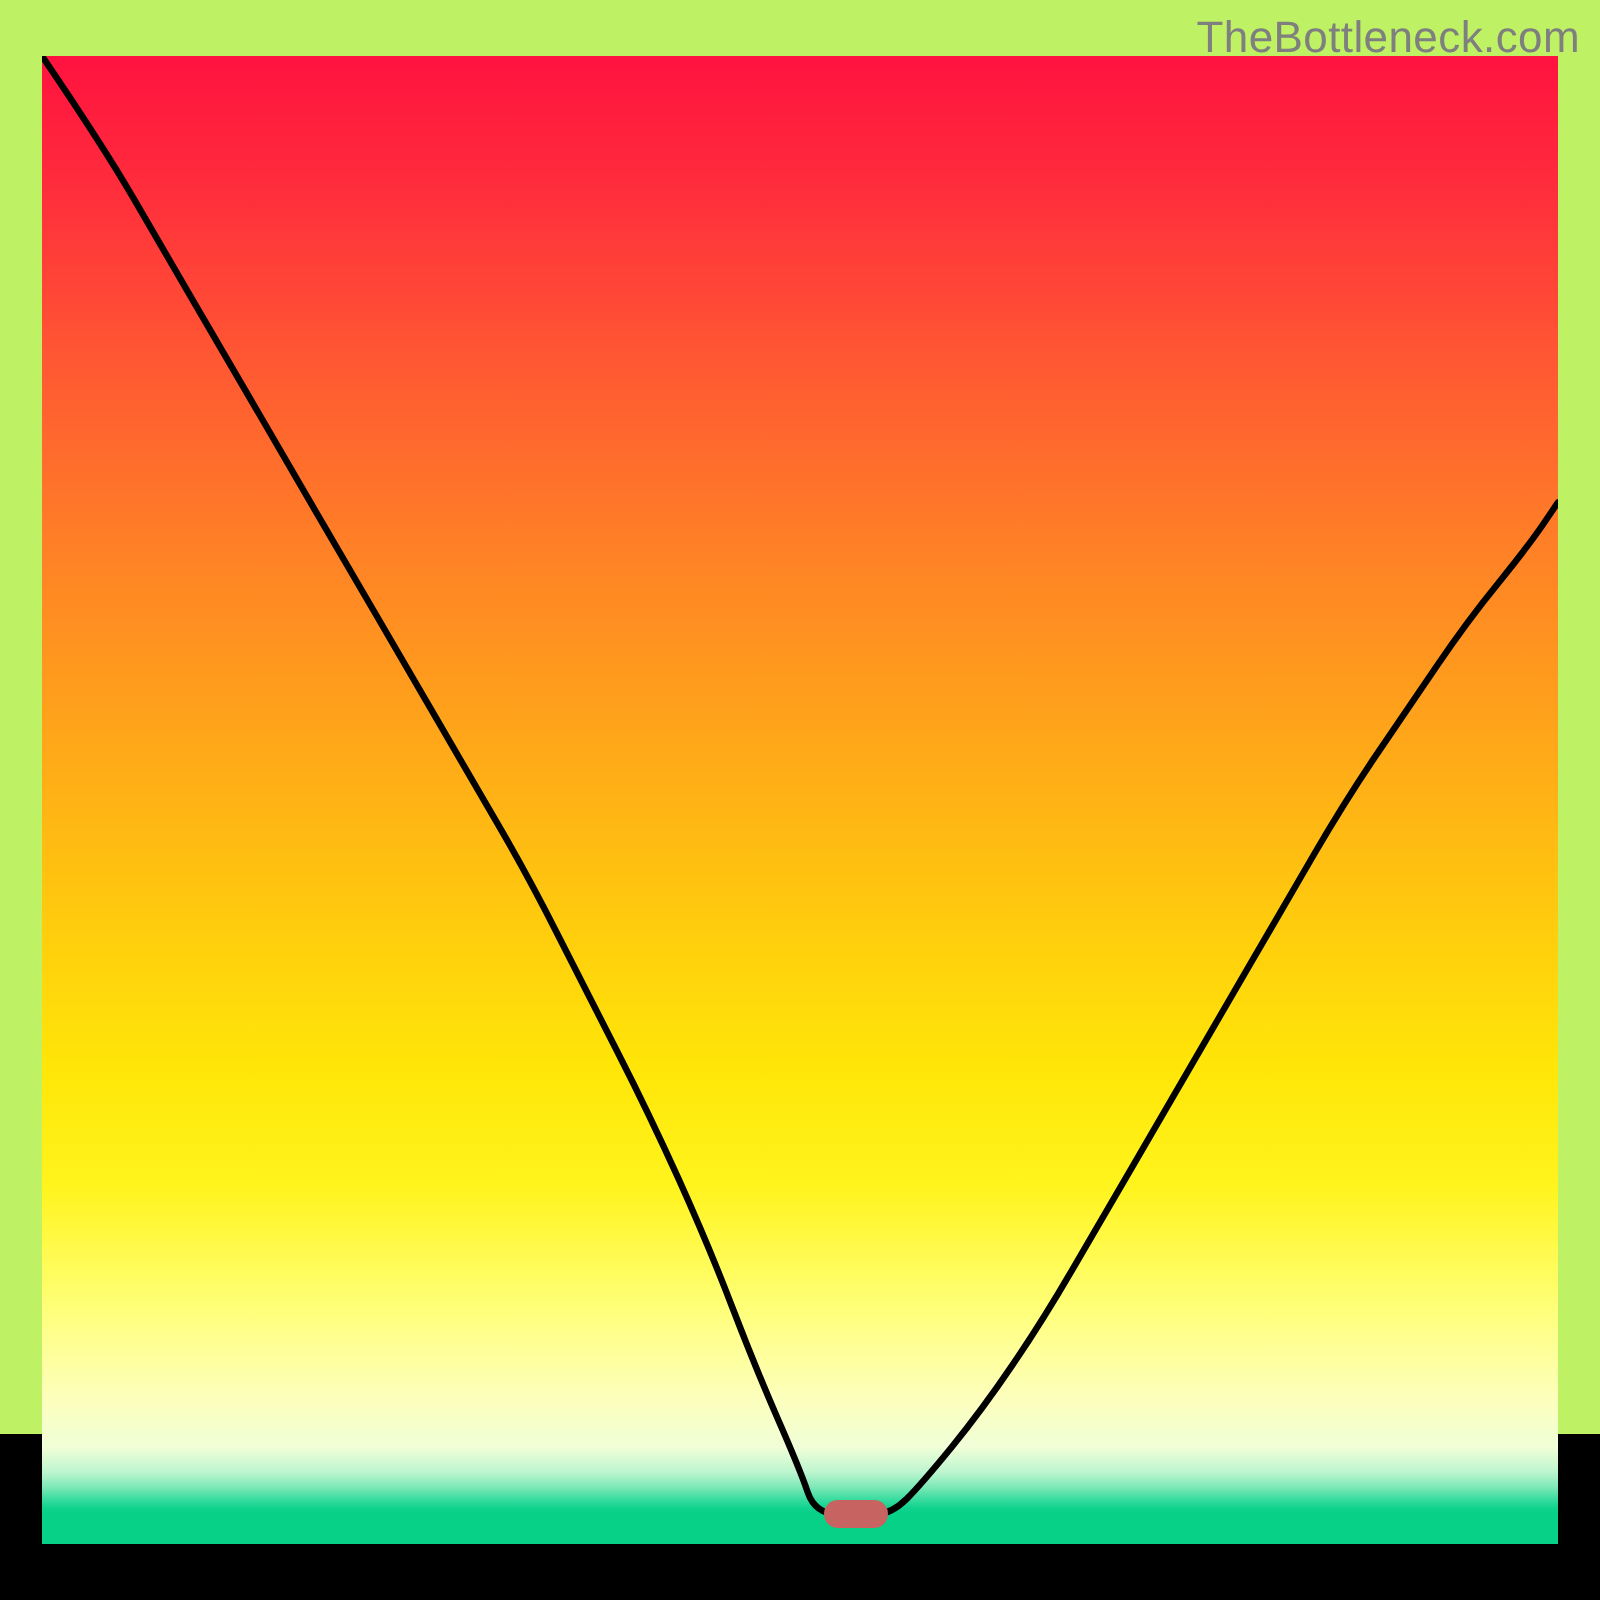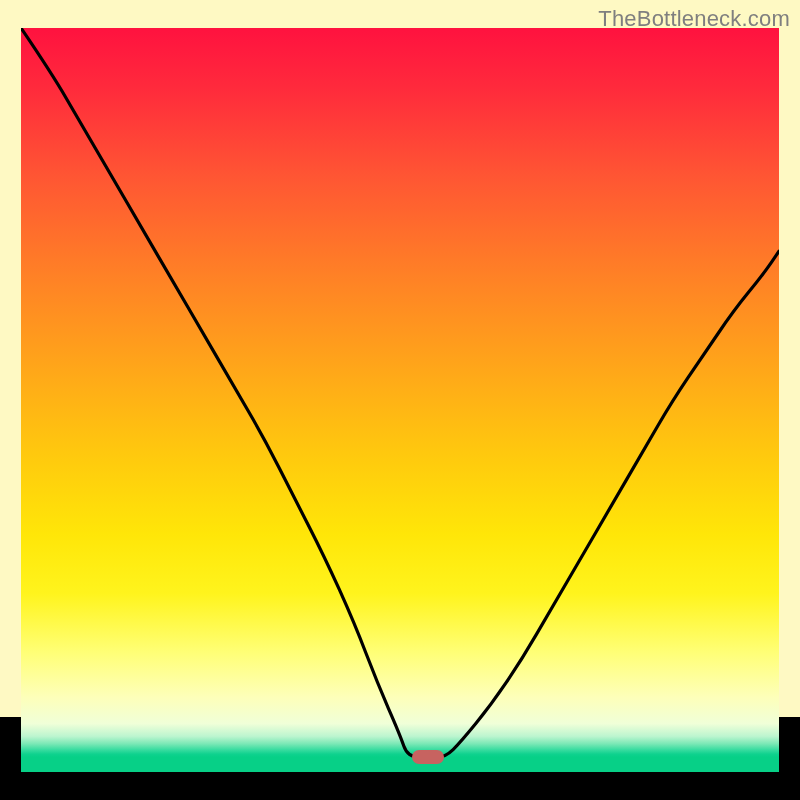--- a/index.html
+++ b/index.html
@@ -8,21 +8,21 @@
     width: 800px;
     height: 800px;
     background: #000;
     overflow: hidden;
     font-family: Arial, Helvetica, sans-serif;
   }
   .frame {
     position: relative;
     width: 800px;
     height: 717px;
-    background: #fef9c3;
+    background: #bef264;
   }
   .watermark {
     position: absolute;
     top: 6px;
     right: 10px;
     color: #7f7f7f;
     font-size: 22px;
     font-weight: 500;
     letter-spacing: 0.2px;
     z-index: 10;

